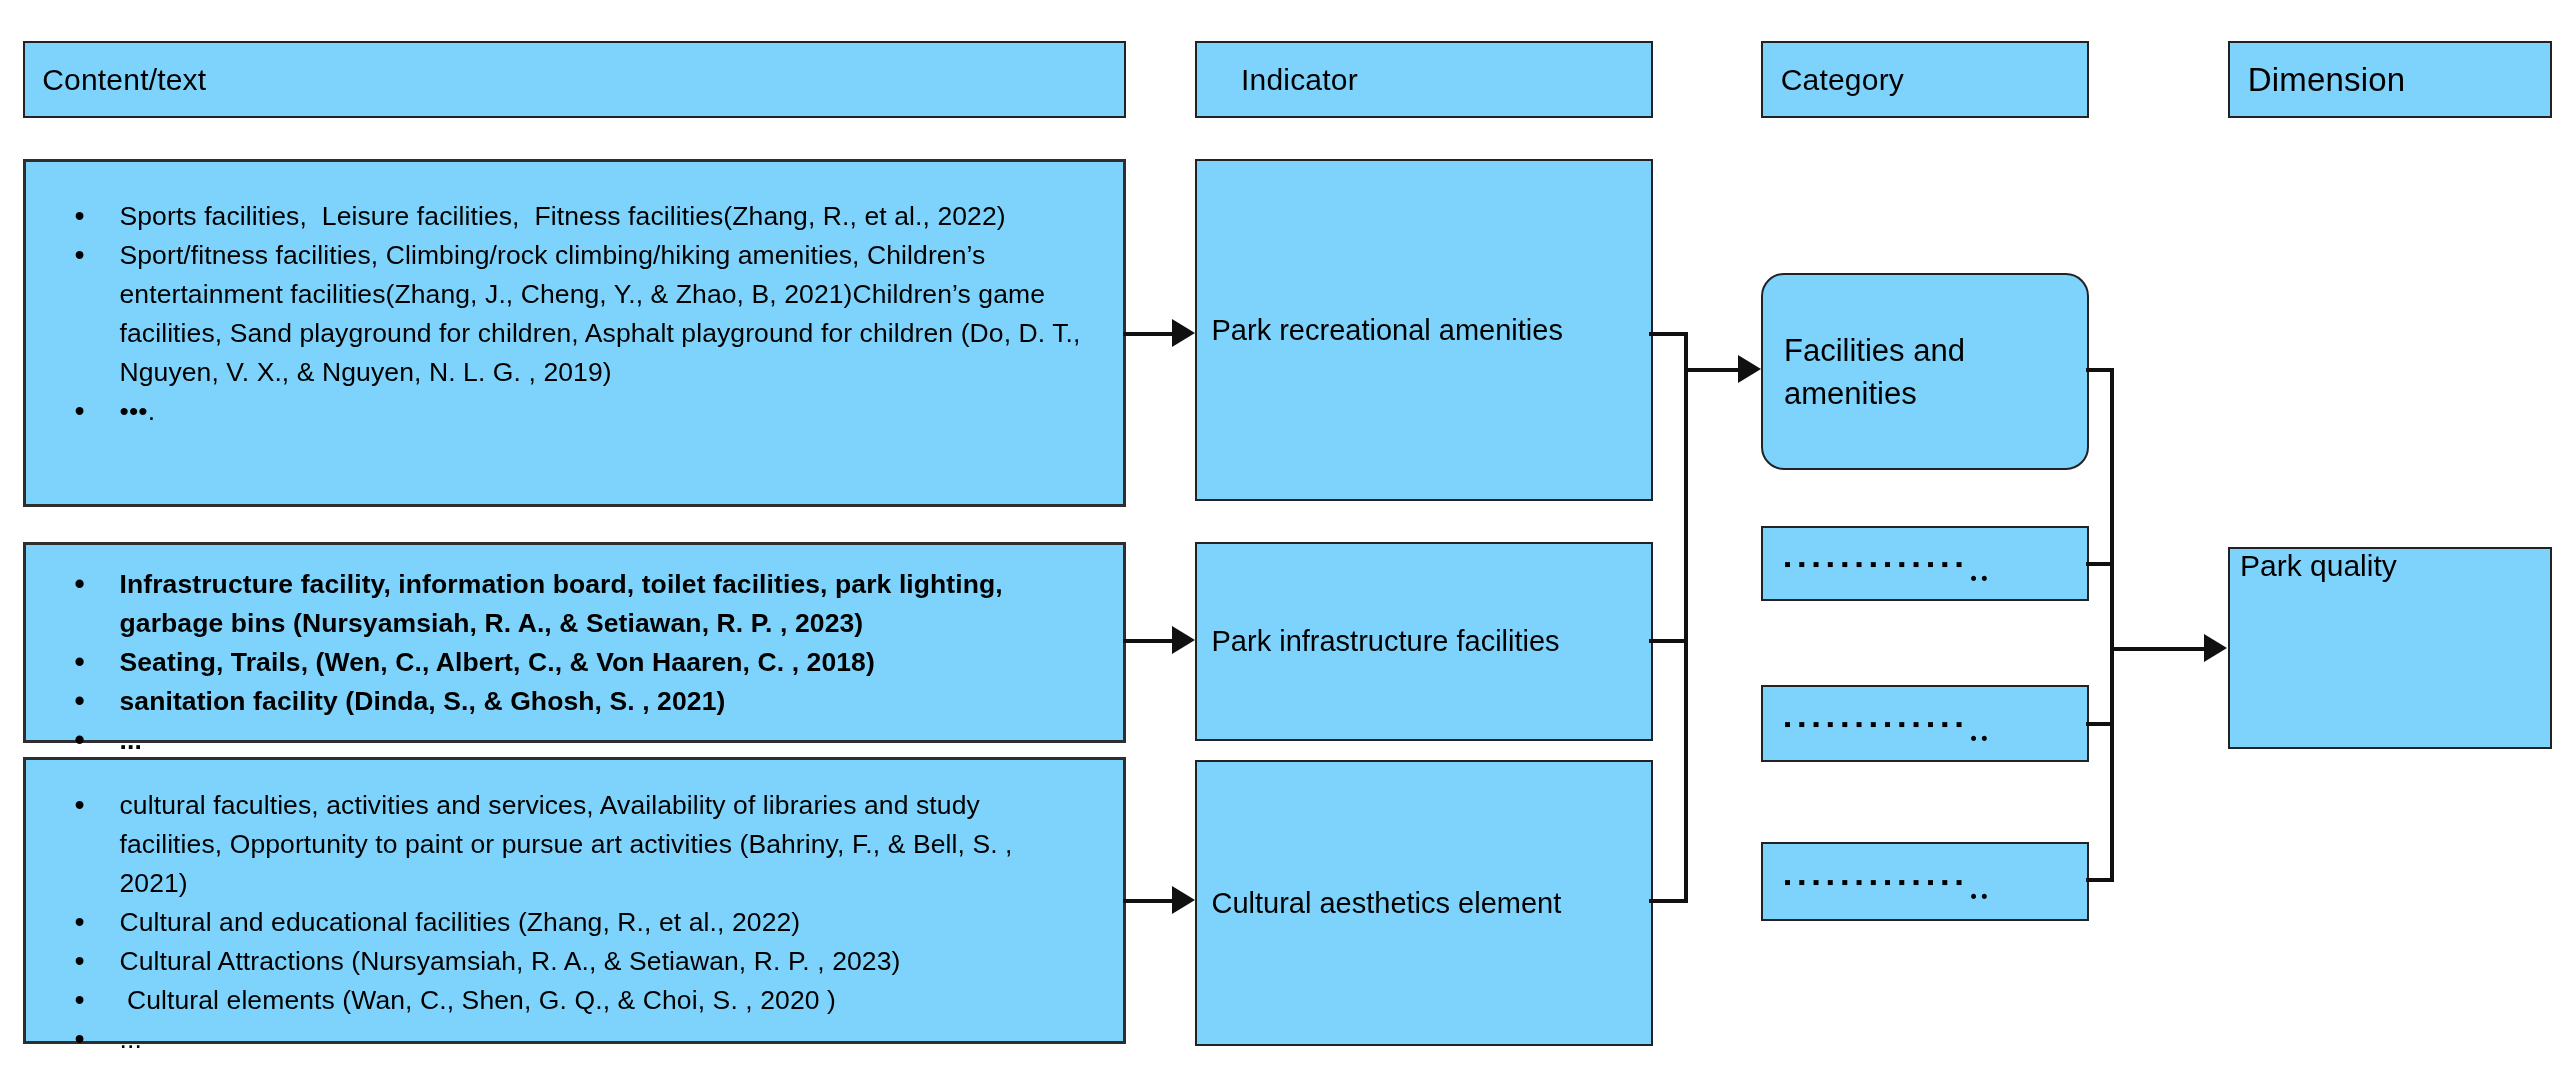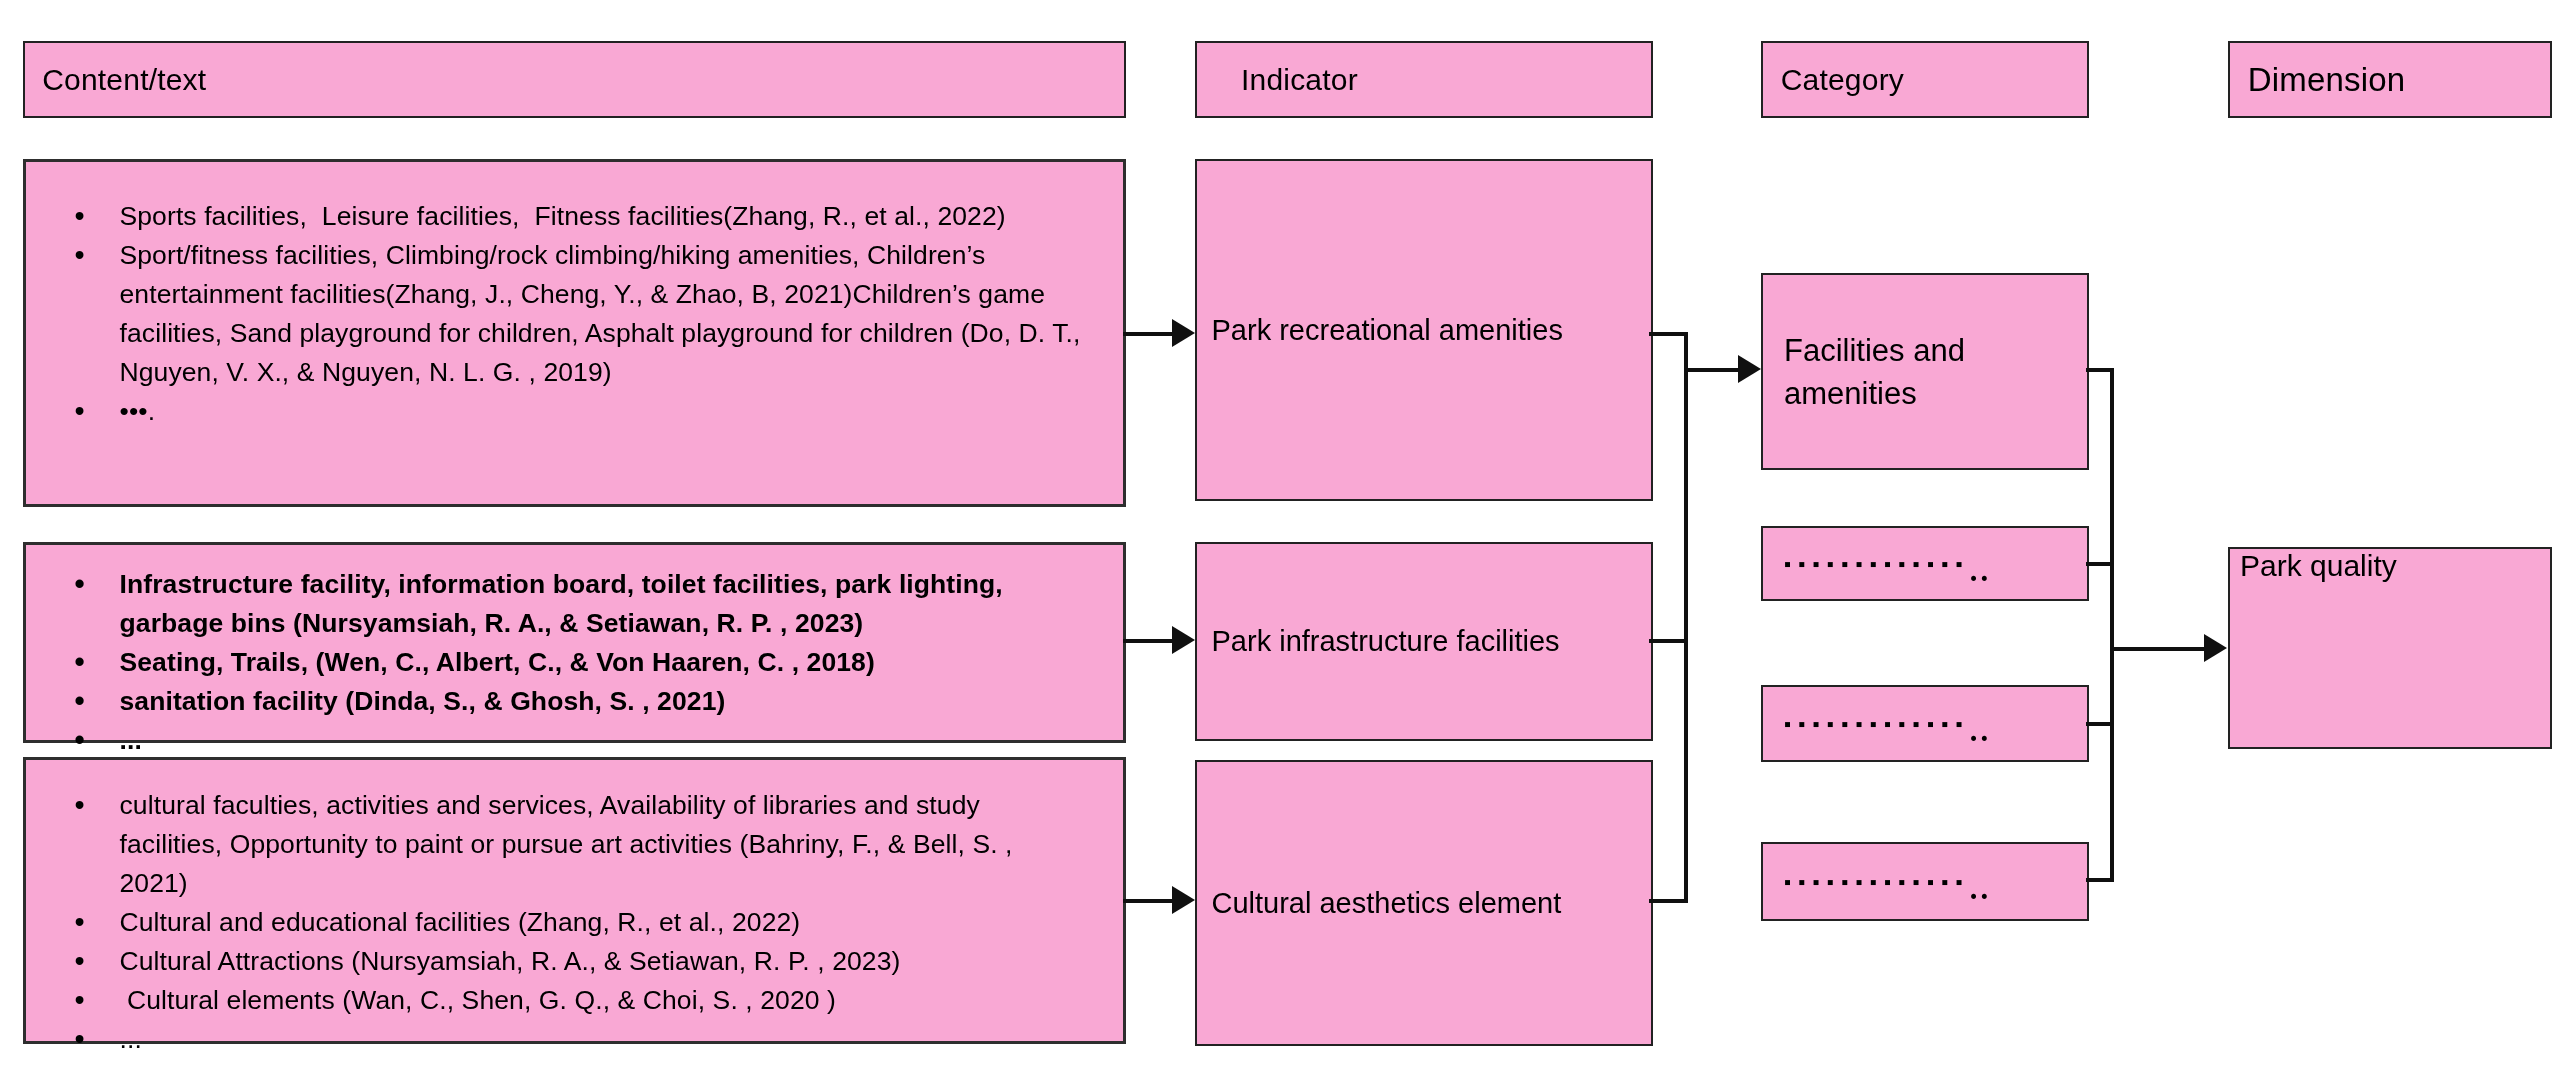--- a/index.html
+++ b/index.html
@@ -13,21 +13,21 @@
     height: 1072px;
     background: #ffffff;
     color: #000000;
     overflow: hidden;
   }
   .sans  { font-family: "Liberation Sans", sans-serif; }
   .serif { font-family: Liberation Sans, sans-serif; }
 
   .box {
     position: absolute;
-    background: #f9a8d4;
+    background: #7dd3fc;
     border: 2.4px solid #222222;
     box-sizing: border-box;
   }
   .hdr {
     display: flex;
     align-items: center;
     padding-left: 17.7px;
     font-size: 30px;
     letter-spacing: 0.2px;
   }
@@ -63,20 +63,21 @@
     padding-left: 14.5px;
     font-size: 29px;
     white-space: nowrap;
   }
   .catbox {
     display: flex;
     align-items: center;
     padding-left: 21px;
     font-size: 31px;
     line-height: 43px;
+    border-radius: 23px;
   }
   .catbox .wrap2 { max-width: 265px; }
   .dotbox {
     display: flex;
     align-items: center;
     padding-left: 21px;
   }
   .dotbox .leader {
     font-size: 20px;
     letter-spacing: 7.2px;

